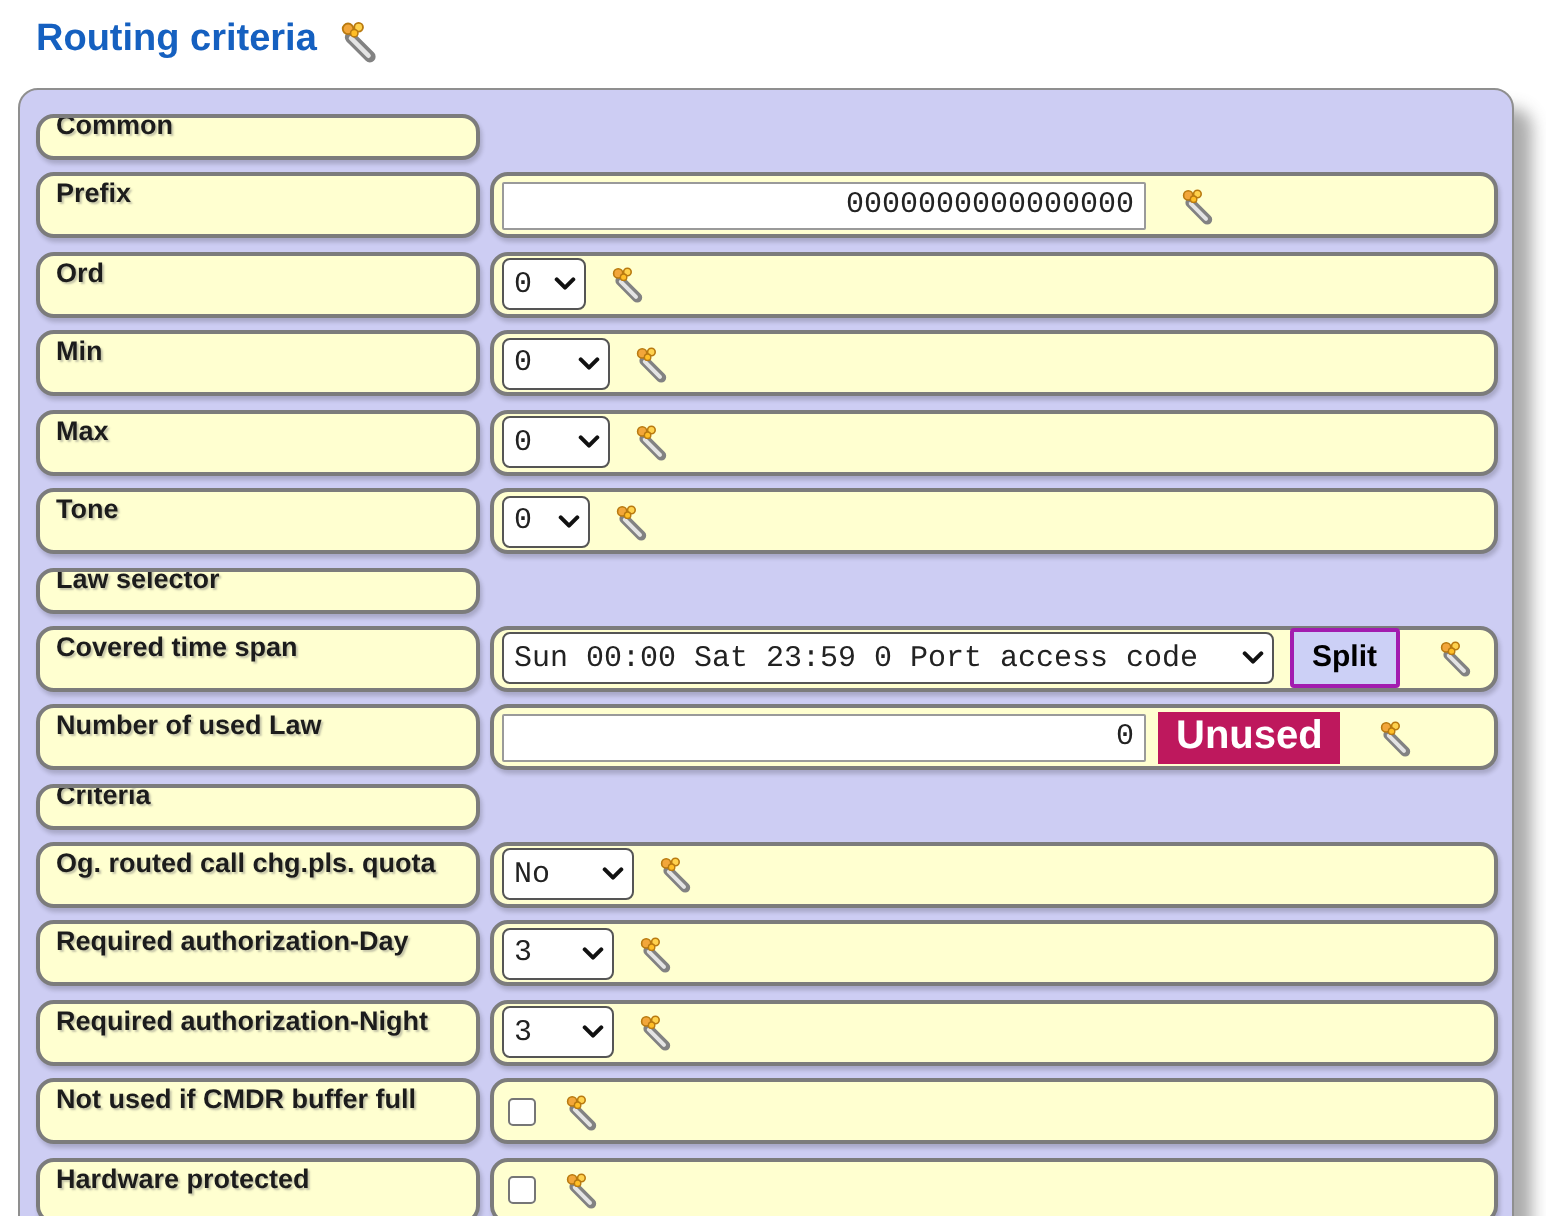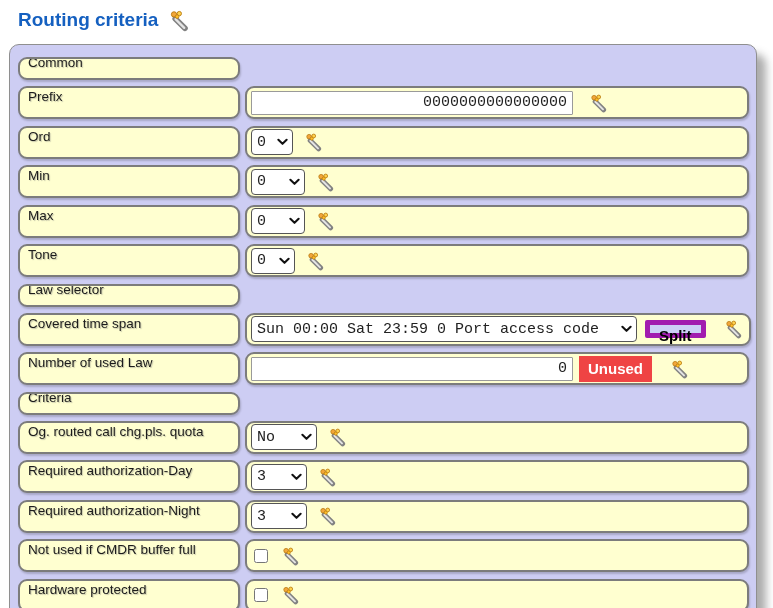--- a/index.html
+++ b/index.html
@@ -38,21 +38,21 @@
 
   .label-box {
     flex: 0 0 222px; width: 222px; height: 33px;
     background: #ffffd0;
     border: 2px solid #7c7c7c; border-radius: 9px;
     display: flex; align-items: center;
     padding: 0 4px 12px 8px;
     font-size: 13.5px; color: #1c1c1c;
     text-shadow: 1px 1px 1px rgba(110,110,110,0.40);
     box-shadow: 1px 2px 2px rgba(0,0,0,0.18);
-    white-space: nowrap; overflow: hidden;
+    white-space: nowrap; overflow: hidden; font-weight: bold;
   }
   .row.section .label-box { height: 23px; }
 
   .field-box {
     flex: 1; margin-left: 5px; height: 33px;
     background: #ffffd0;
     border: 2px solid #7c7c7c; border-radius: 9px;
     display: flex; align-items: center;
     padding: 0 6px 0 4px;
     box-shadow: 1px 2px 2px rgba(0,0,0,0.18);
@@ -80,33 +80,33 @@
 
   .w-ord  { width: 42px; }
   .w-min  { width: 54px; }
   .w-max  { width: 54px; }
   .w-tone { width: 44px; }
   .w-span { width: 386px; }
   .w-no   { width: 66px; }
   .w-auth { width: 56px; }
 
   .split-btn {
-    margin-left: 8px; height: 18px; padding: 0 9px;
+    margin-left: 8px; height: 30px; padding: 0 9px;
     background: #ccd0f6;
-    border: 5px solid #a21caf; border-radius: 2px;
+    border: 2px solid #a21caf; border-radius: 2px;
     font-family: "Liberation Sans", sans-serif;
     font-size: 15px; font-weight: bold; color: #000000;
     cursor: pointer; line-height: 22px;
   }
 
   .status-badge {
     margin-left: 6px; height: 26px; padding: 0 9px;
     display: inline-flex; align-items: center;
-    background: #ef4444; color: #ffffff;
-    font-size: 15px; font-weight: bold;
+    background: #be185d; color: #ffffff;
+    font-size: 20px; font-weight: bold;
   }
 
   .checkbox {
     width: 14px; height: 14px; margin: 0 0 0 3px;
     accent-color: #ffffff;
   }
 
   .wand { display: inline-flex; align-items: center; margin-left: 10px; cursor: pointer; }
   .wand.ml-lg { margin-left: 15px; }
   .wand.ml-xl { margin-left: 17px; }

